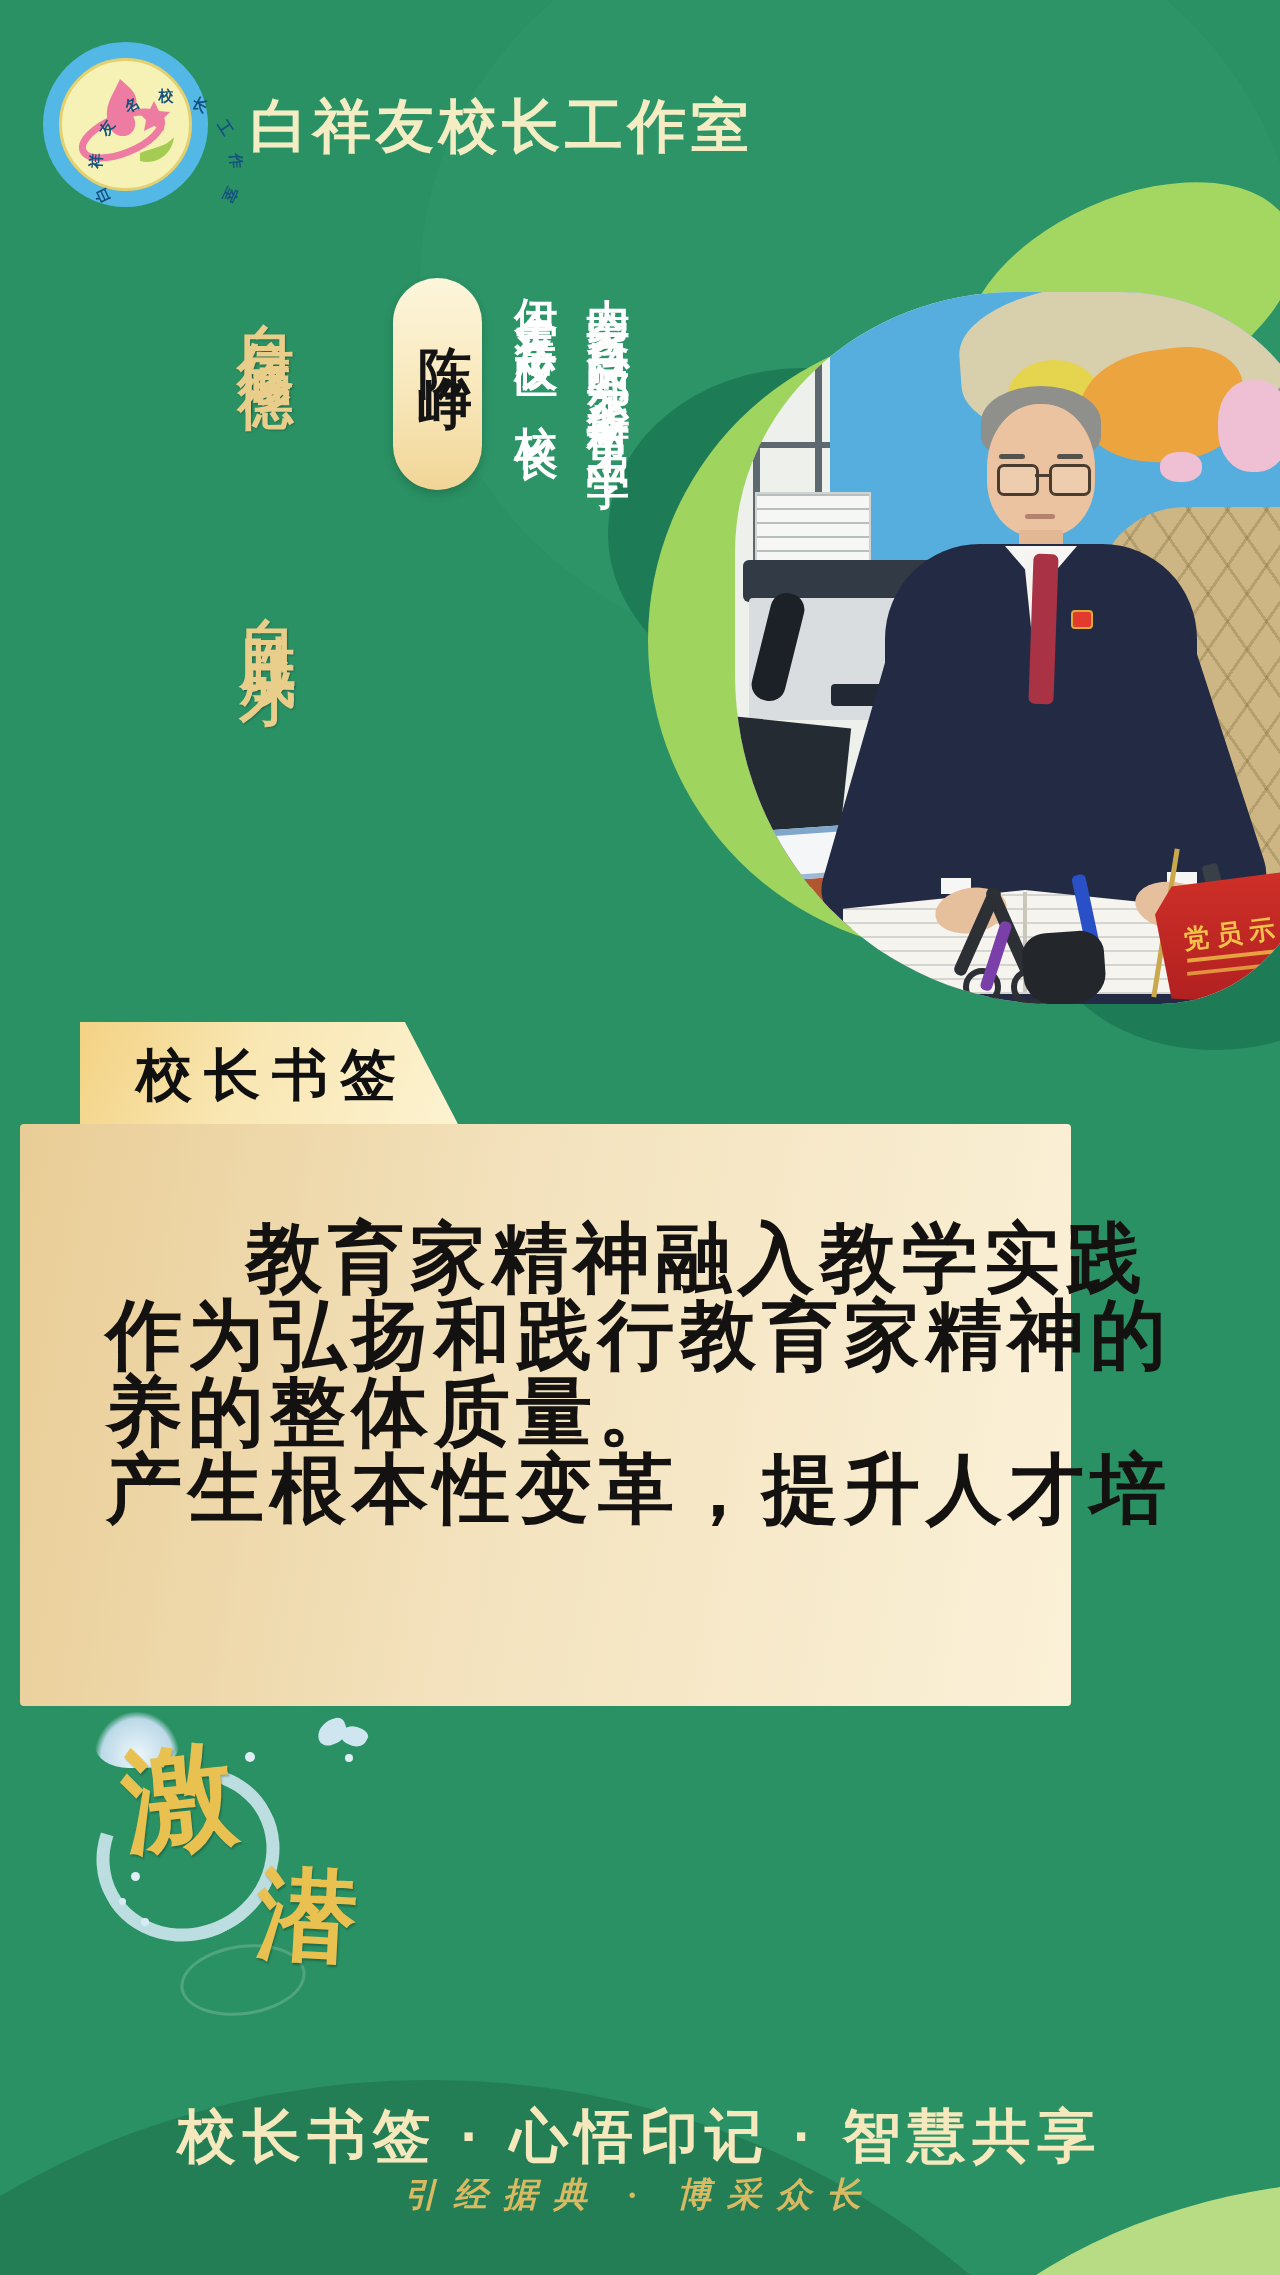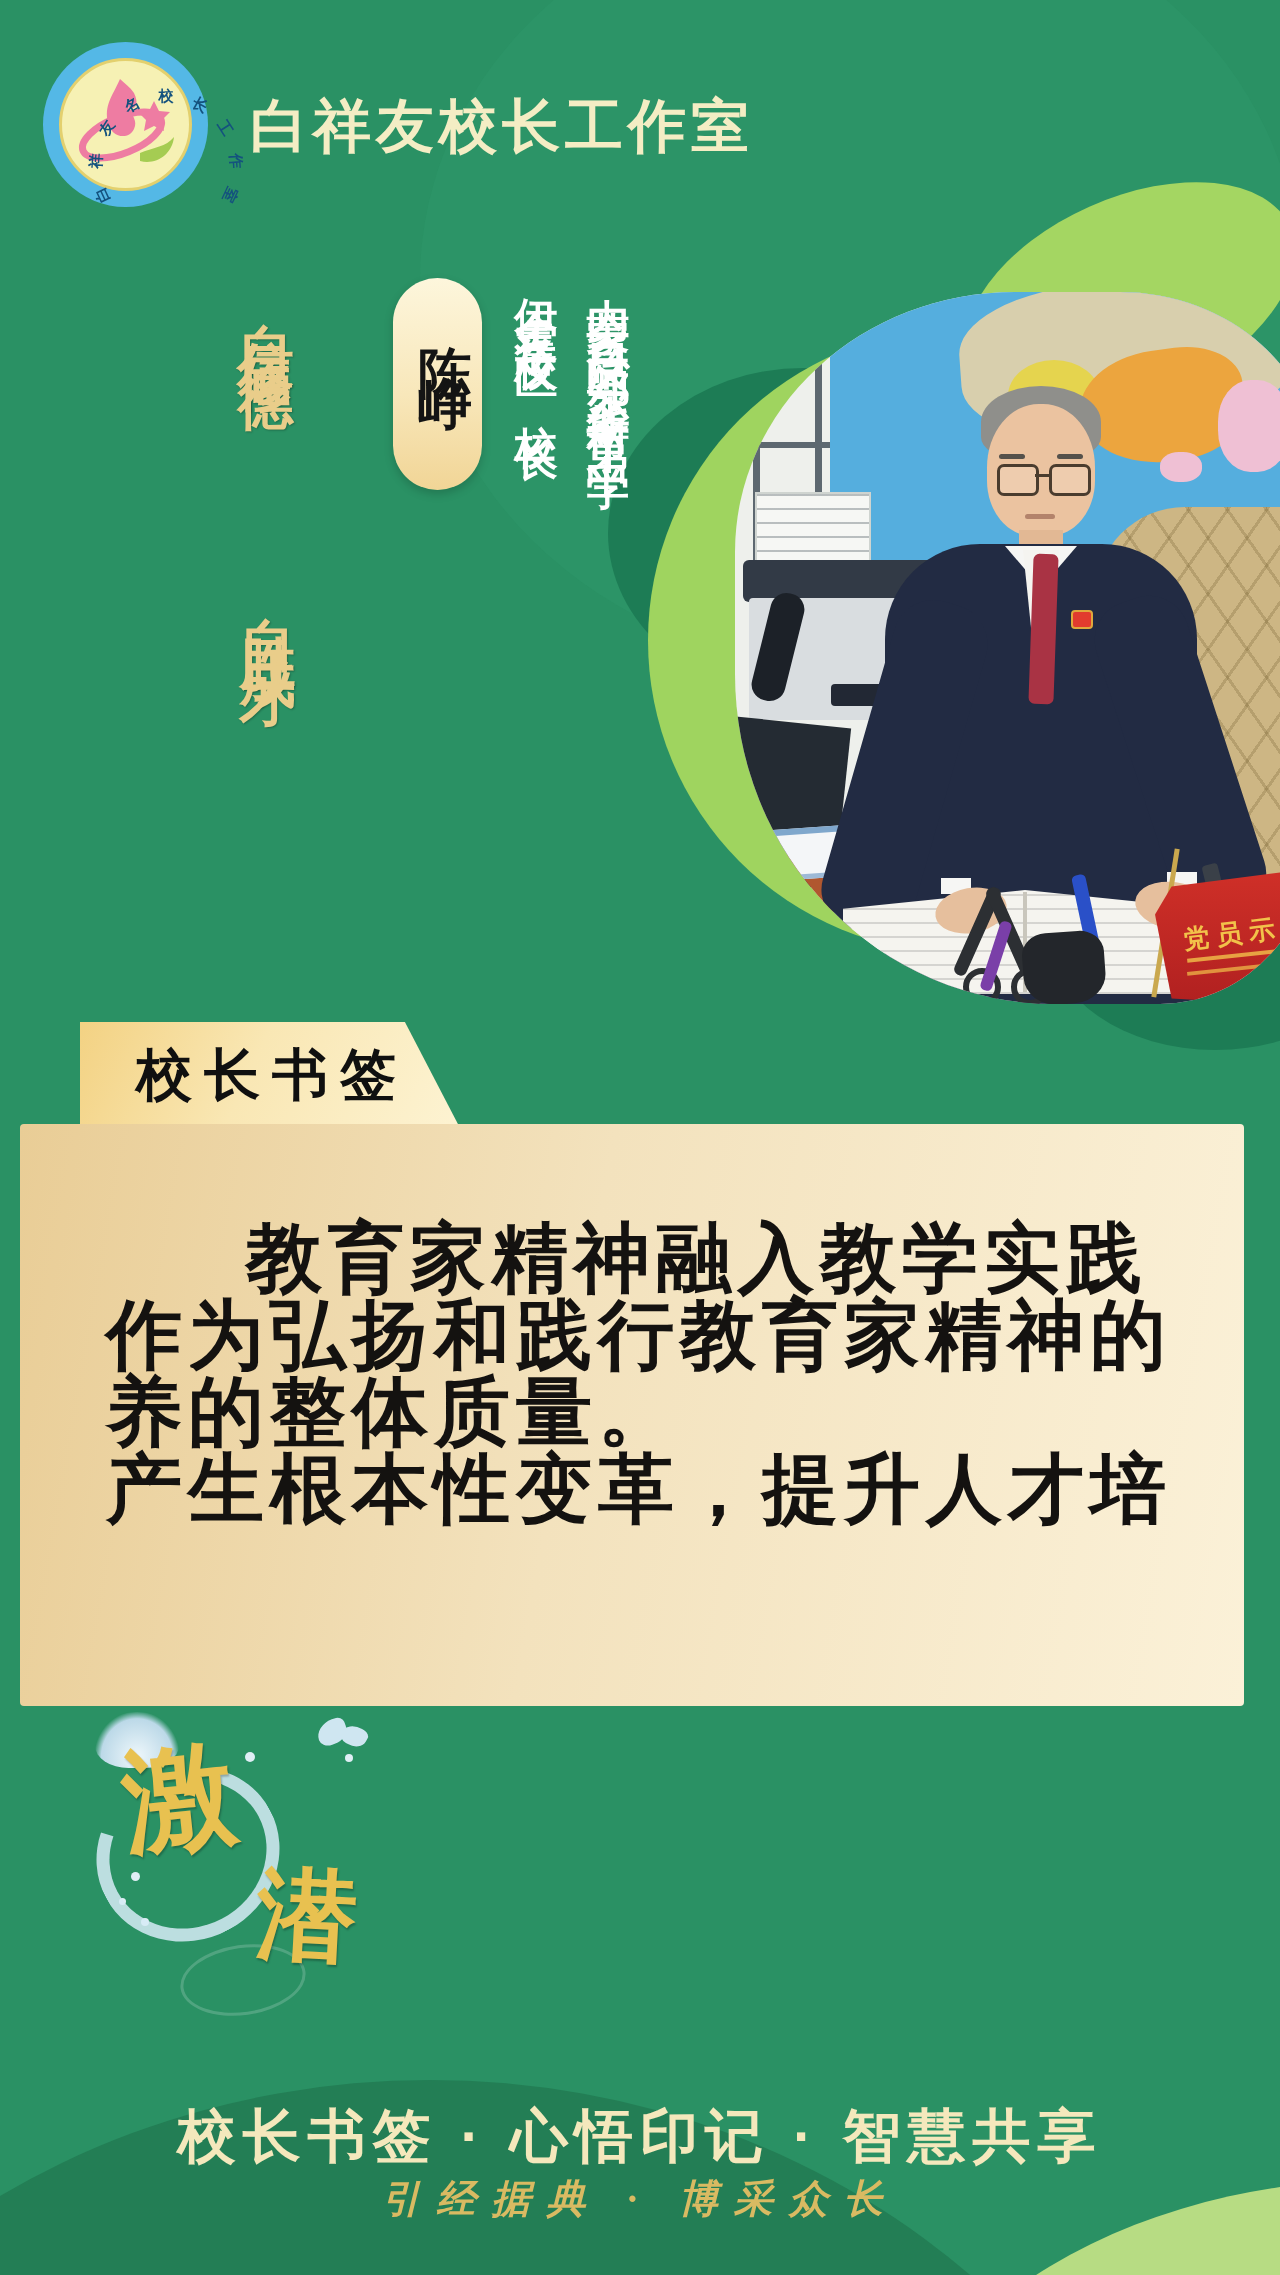--- a/index.html
+++ b/index.html
@@ -101,21 +101,21 @@
   .flag-sub{left:452px;top:662px;width:90px;height:4px;background:rgba(242,194,74,.8);transform:rotate(-6deg);}
   .flag-sub2{left:452px;top:676px;width:74px;height:4px;background:rgba(242,194,74,.7);transform:rotate(-6deg);}
   .pole{left:428px;top:556px;width:5px;height:150px;background:#caa84e;transform:rotate(9deg);}
 
   
   .bk-label{left:48px;top:1022px;width:380px;height:106px;
     background:linear-gradient(115deg,#f3d283 0%,#f9e7b4 45%,#fdf3d2 100%);
     clip-path:polygon(0 0,85.5% 0,100% 100%,0 100%);margin-left:32px;}
   .bk-label span{position:absolute;left:56px;top:0;line-height:106px;font-size:56px;font-weight:800;
     color:#101010;letter-spacing:12px;}
-  .quote-panel{left:20px;top:1124px;width:1224px;height:582px;border-radius:4px;
+  .quote-panel{left:20px;top:1124px;width:1051px;height:582px;border-radius:4px;
     background:linear-gradient(100deg,#e9cd96 0%,#f3e2bd 45%,#fbf1d8 100%);}
   .quote{position:absolute;left:86px;top:96px;width:1100px;
     font-family:"Liberation Serif","DejaVu Serif",serif;color:#141210;
     font-size:76px;line-height:77px;letter-spacing:6px;font-weight:600;}
   .quote .ql{white-space:nowrap;}
   .quote .indent{padding-left:140px;}
 
   
   .stamp{left:95px;top:1712px;width:330px;height:305px;}
   .stamp-char{position:absolute;color:#e8c150;font-family:"Liberation Serif","DejaVu Serif",serif;
@@ -134,21 +134,21 @@
   .cal-in{width:100%;height:100%;border-radius:35px;background:#2a9164;position:relative;}
   .cal-day{position:absolute;left:0;right:0;top:10px;text-align:center;font-size:94px;font-weight:800;
     letter-spacing:4px;background:linear-gradient(180deg,#ffffff 8%,#fde78a 48%,#efa816 95%);
     -webkit-background-clip:text;background-clip:text;color:transparent;}
   .cal-month{position:absolute;left:0;right:0;bottom:22px;text-align:center;font-size:33px;font-weight:700;
     color:#f7d963;letter-spacing:2px;}
 
   
   .foot-1{left:0;top:2098px;width:1280px;text-align:center;font-size:58px;font-weight:700;
     color:#f4e8bc;letter-spacing:7px;}
-  .foot-2{left:0;top:2172px;width:1280px;text-align:center;font-size:39px;font-weight:700;
+  .foot-2{left:0;top:2172px;width:1280px;text-align:center;font-size:34px;font-weight:700;
     color:#d9ba62;letter-spacing:16px;font-style:italic;
     font-family:"Liberation Serif","DejaVu Serif",serif;}
 </style>
 </head>
 <body>
 
 <div class="poster">
 
   <div class="blob blob-subtle abs"></div>
   <div class="blob blob-dark-1 abs"></div>

